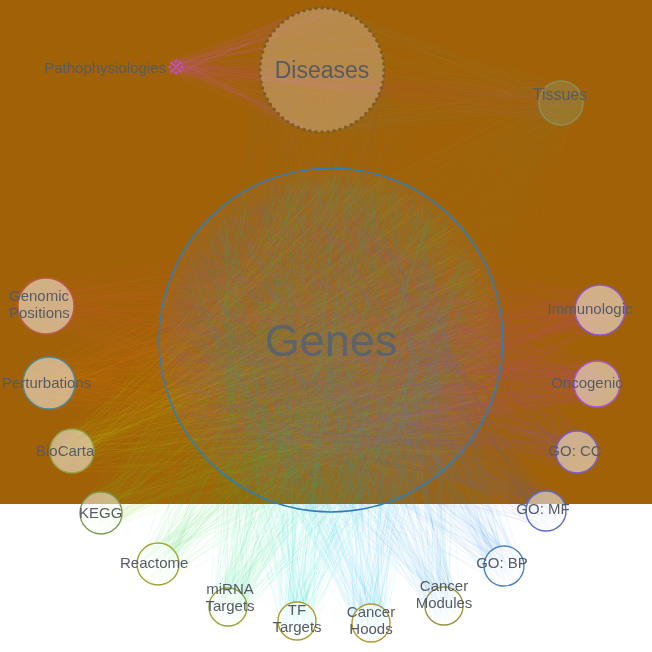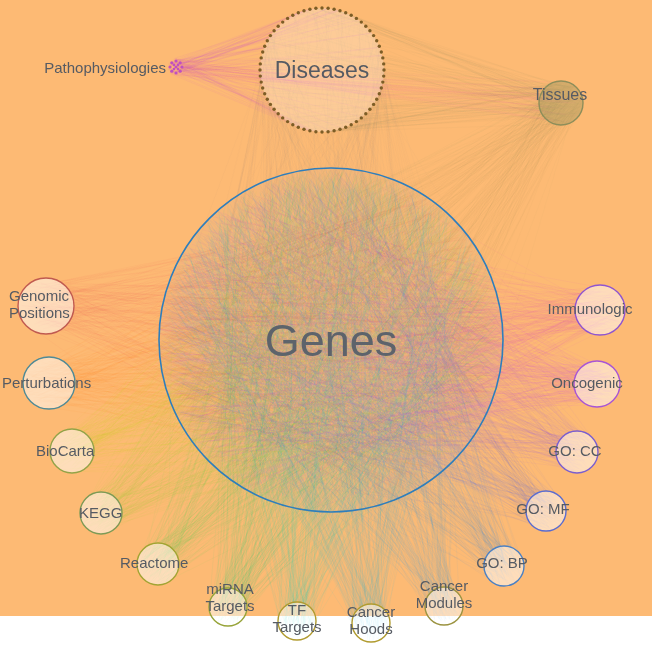--- a/index.html
+++ b/index.html
@@ -1,17 +1,17 @@
 <!DOCTYPE html>
 <html><head>
 <meta charset="utf-8">
 <style>
   html,body{margin:0;padding:0;background:#ffffff;}
   body{width:652px;height:652px;overflow:hidden;}
-  .stage{position:relative;width:652px;height:616px;background:#fdba74;}
+  .stage{position:relative;width:652px;height:504px;background:#a16207;}
   svg{display:block;}
   text{font-family:"Liberation Sans","DejaVu Sans",sans-serif;}
 </style>
 </head>
 <body>
 
 <div class="stage">
   <svg id="viz" width="652" height="652" viewBox="0 0 652 652">
       <g>
         <circle cx="331" cy="340" r="172" fill="rgba(130,160,200,0.06)" stroke="none"></circle>

